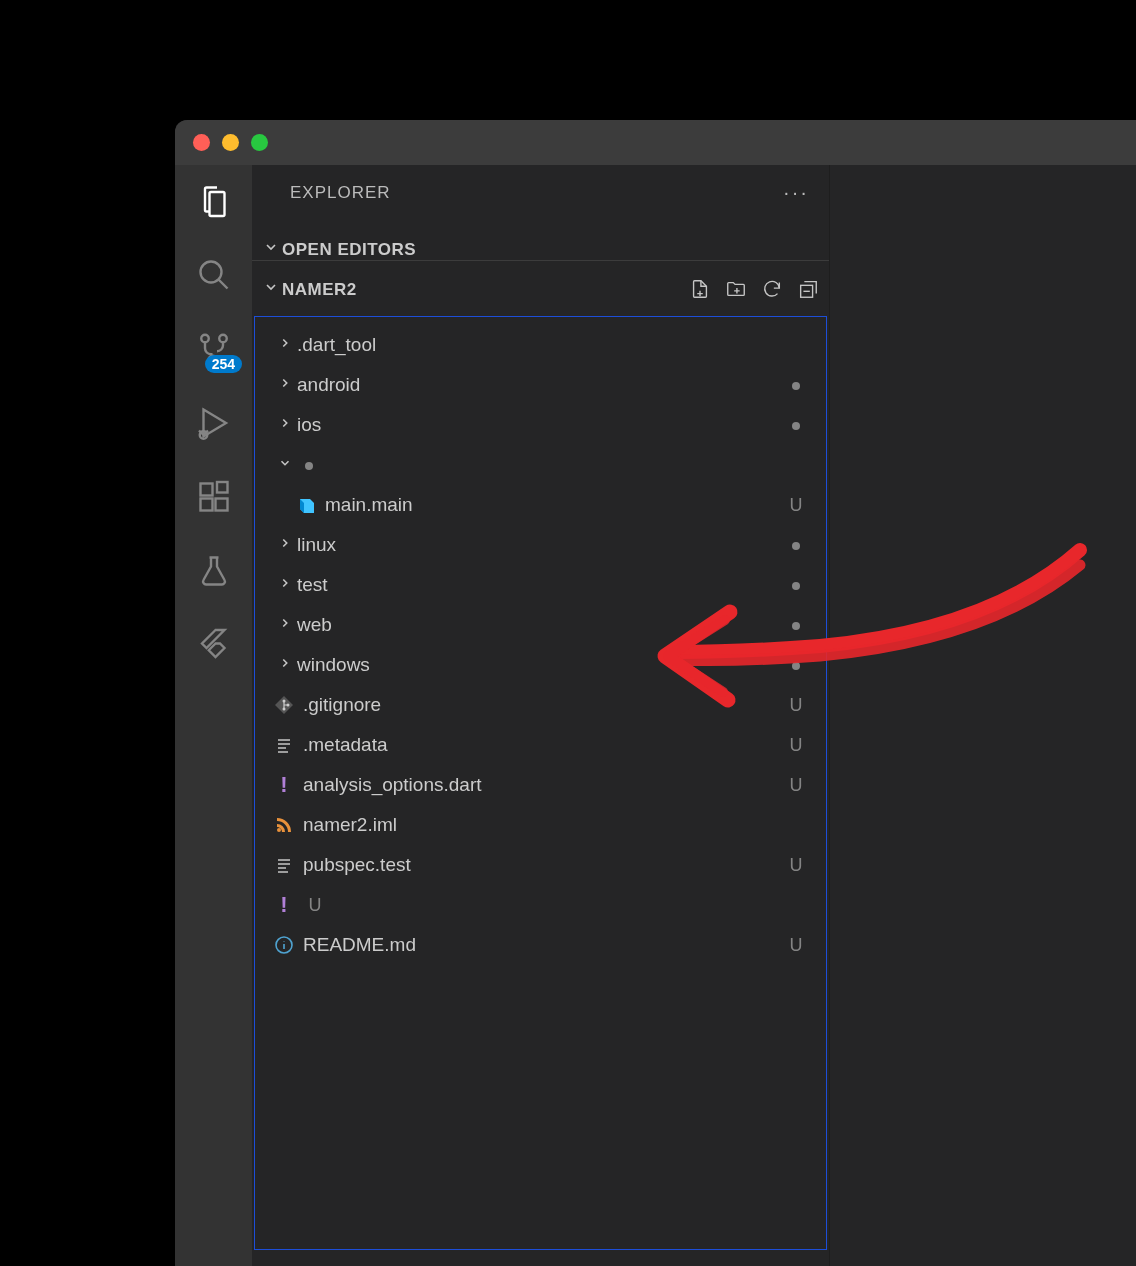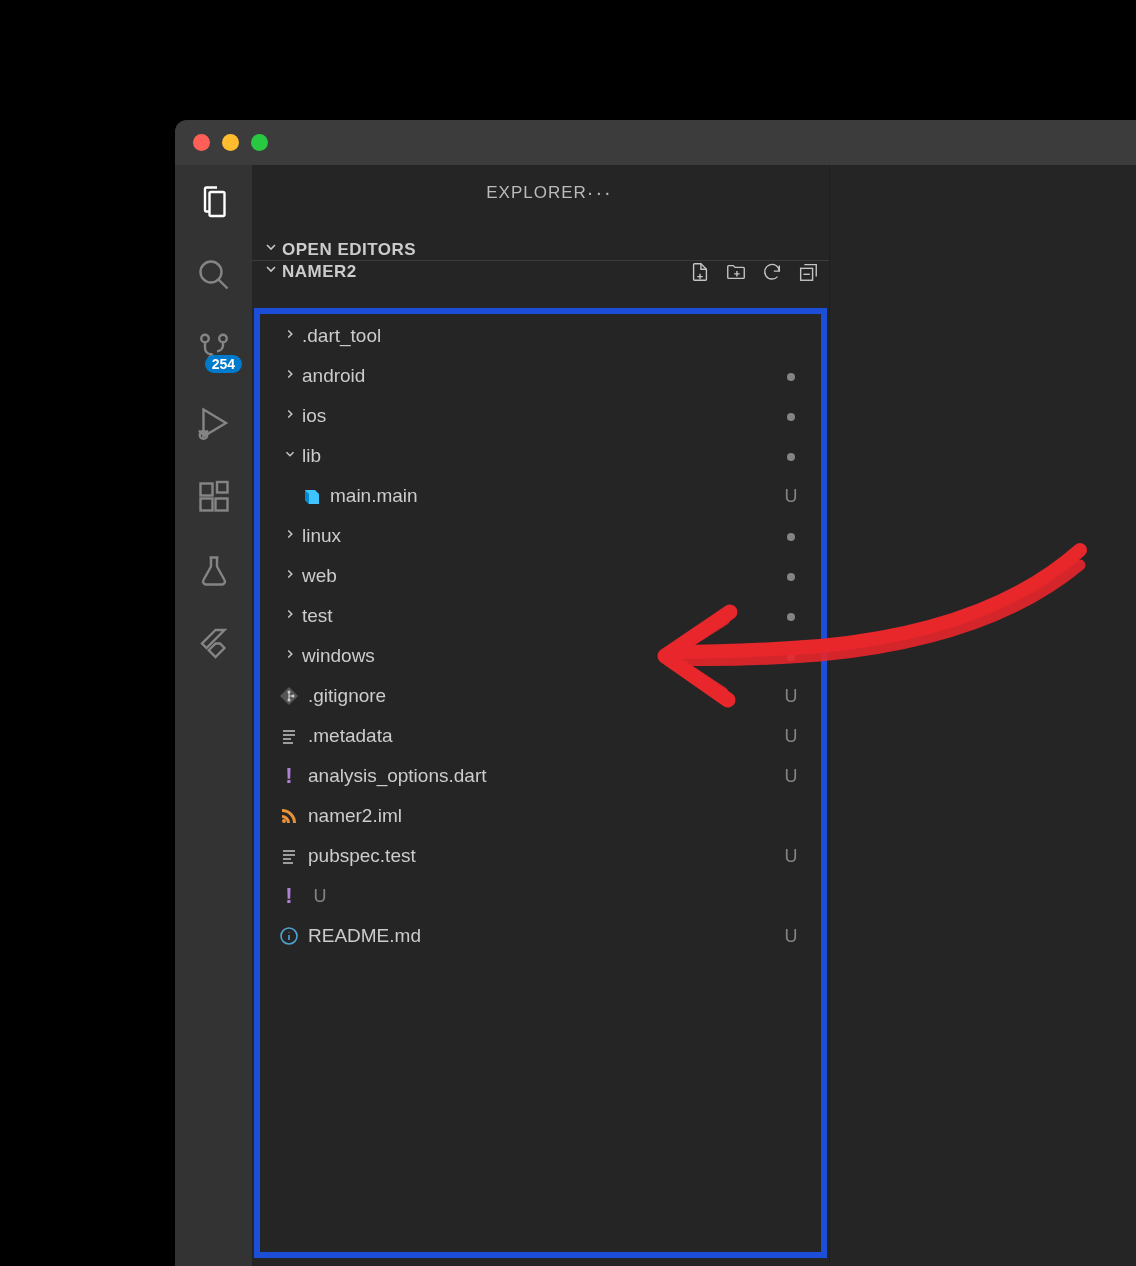--- a/index.html
+++ b/index.html
@@ -75,21 +75,21 @@
     width: 578px;
     background: #252526;
     display: flex;
     flex-direction: column;
     border-right: 1px solid #1e1e1e;
   }
   .sidebar-header {
     height: 55px;
     display: flex;
     align-items: center;
-    justify-content: center;
+    justify-content: space-between;
     padding: 0 20px 0 32px;
     color: #bbbbbb;
     font-size: 17px;
     letter-spacing: 1px;
     margin-left: 6px;
   }
   .more-dots { letter-spacing: 2px; font-size: 20px; cursor: pointer; color:#bbbbbb; }
   .section-header {
     height: 40px;
     display: flex;
@@ -99,40 +99,40 @@
     font-weight: 700;
     letter-spacing: 0.5px;
     color: #cccccc;
     cursor: pointer;
     text-transform: uppercase;
   }
   .section-header .chev { width: 22px; text-align: center; }
   .folder-header {
     height: 40px;
     display: flex;
-    align-items: flex-start;
+    align-items: flex-end;
     justify-content: space-between;
     padding: 0 10px 0 8px;
     font-size: 17px;
     font-weight: 700;
     letter-spacing: 0.5px;
     color: #cccccc;
     cursor: pointer;
     text-transform: uppercase;
     border-top: 1px solid #3c3c3c;
   }
   .folder-header .left { display:flex; align-items:center; }
   .folder-header .chev { width: 22px; text-align:center; }
   .folder-actions { display: flex; gap: 14px; }
   .folder-action-icon { width: 22px; height: 22px; stroke: #c5c5c5; fill: none; stroke-width: 1.5; cursor:pointer; }
   .tree {
-    border: 6px solid #1d4ed8;
-    margin: 8px 2px;
+    border: 1px solid #1d4ed8;
+    margin: 16px 2px;
     flex: 1;
-    padding-top: 2px;
+    padding-top: 8px;
     overflow: auto;
   }
   .tree-row {
     height: 40px;
     display: flex;
     align-items: center;
     font-size: 19px;
     color: #cccccc;
     cursor: pointer;
     padding-right: 18px;
@@ -282,21 +282,20 @@
                 <path d="M6 4l4 4-4 4"></path>
               </svg></span>
             <span class="label">ios</span>
             <span class="status dot"></span>
           </div>
           <div class="tree-row">
             <span class="indent" style="width: 18px;"></span>
             <span class="chevron"><svg width="14" height="14" viewBox="0 0 16 16" fill="none" stroke="#c5c5c5" stroke-width="1.8">
                 <path d="M4 6l4 4 4-4"></path>
               </svg></span>
-            <span class="label">lib</span>
             <span class="status dot"></span>
           </div>
           <div class="tree-row">
             <span class="indent" style="width: 40px;"></span>
             <span class="file-icon">
               <svg width="20" height="20" viewBox="0 0 20 20">
                 <path d="M4 4 L14 4 L18 8 L18 18 L8 18 L4 14 Z" fill="#40c4ff"></path>
                 <path d="M4 4 L4 14 L8 18 L8 8 Z" fill="#0288d1"></path>
               </svg>
             </span>
@@ -309,29 +308,29 @@
                 <path d="M6 4l4 4-4 4"></path>
               </svg></span>
             <span class="label">linux</span>
             <span class="status dot"></span>
           </div>
           <div class="tree-row">
             <span class="indent" style="width: 18px;"></span>
             <span class="chevron"><svg width="14" height="14" viewBox="0 0 16 16" fill="none" stroke="#c5c5c5" stroke-width="1.8">
                 <path d="M6 4l4 4-4 4"></path>
               </svg></span>
+            <span class="label">test</span>
+            <span class="status dot"></span>
+          </div>
+          <div class="tree-row">
+            <span class="indent" style="width: 18px;"></span>
+            <span class="chevron"><svg width="14" height="14" viewBox="0 0 16 16" fill="none" stroke="#c5c5c5" stroke-width="1.8">
+                <path d="M6 4l4 4-4 4"></path>
+              </svg></span>
             <span class="label">web</span>
-            <span class="status dot"></span>
-          </div>
-          <div class="tree-row">
-            <span class="indent" style="width: 18px;"></span>
-            <span class="chevron"><svg width="14" height="14" viewBox="0 0 16 16" fill="none" stroke="#c5c5c5" stroke-width="1.8">
-                <path d="M6 4l4 4-4 4"></path>
-              </svg></span>
-            <span class="label">test</span>
             <span class="status dot"></span>
           </div>
           <div class="tree-row">
             <span class="indent" style="width: 18px;"></span>
             <span class="chevron"><svg width="14" height="14" viewBox="0 0 16 16" fill="none" stroke="#c5c5c5" stroke-width="1.8">
                 <path d="M6 4l4 4-4 4"></path>
               </svg></span>
             <span class="label">windows</span>
             <span class="status dot"></span>
           </div>

